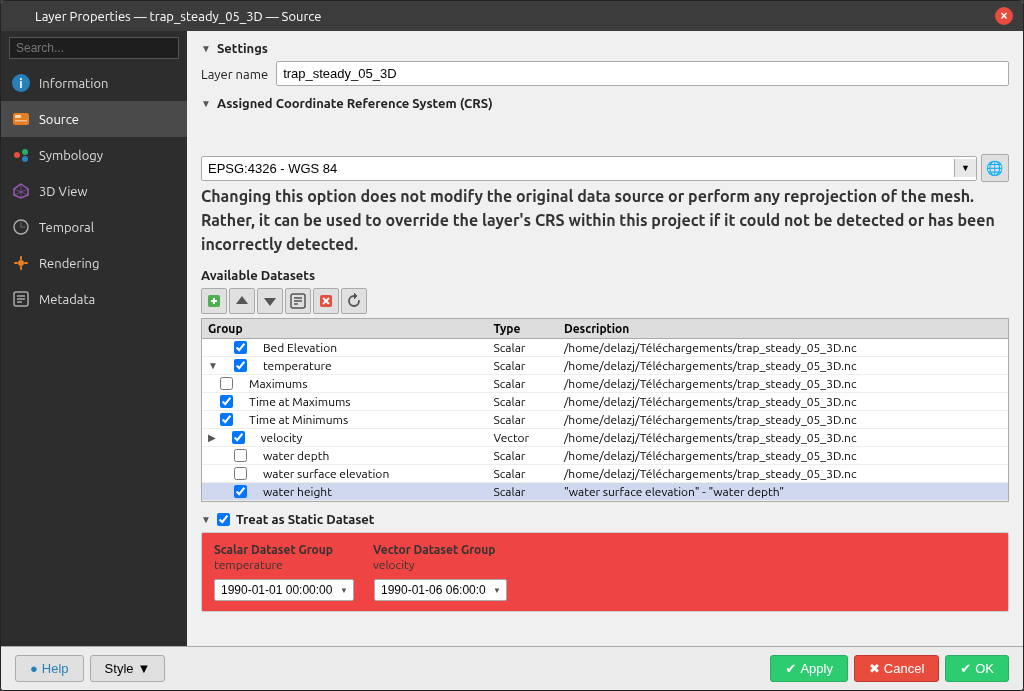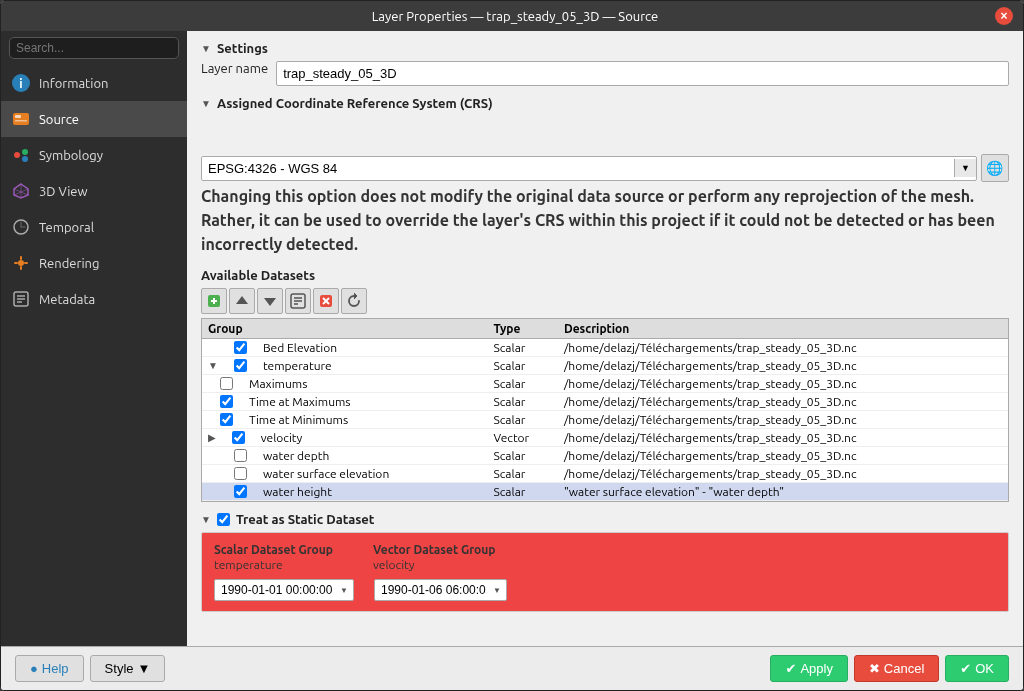--- a/index.html
+++ b/index.html
@@ -24,21 +24,21 @@
     }
     .titlebar {
       background: #3c3c3c;
       color: #fff;
       padding: 6px 10px;
       display: flex;
       align-items: center;
       justify-content: space-between;
       font-size: 13px;
     }
-    .titlebar-title { flex: 1; text-align: center; }
+    .titlebar-title { flex: 1; }
     .titlebar-close {
       width: 18px; height: 18px;
       background: #e74c3c;
       border-radius: 50%;
       display: flex; align-items: center; justify-content: center;
       color: #fff; font-size: 12px; cursor: pointer; font-weight: bold;
       border: none;
     }
     .main-area {
       display: flex;
@@ -57,21 +57,21 @@
     .sidebar-search {
       padding: 6px 8px;
       background: #2d2d2d;
     }
     .sidebar-search input {
       width: 100%;
       background: #1e1e1e;
       border: 1px solid #555;
       color: #ddd;
       padding: 3px 6px;
-      border-radius: 5px;
+      border-radius: 0;
       font-size: 12px;
     }
     .sidebar-item {
       display: flex;
       align-items: center;
       padding: 8px 10px;
       cursor: pointer;
       gap: 8px;
       font-size: 13px;
       color: #ddd;
@@ -114,21 +114,21 @@
     }
     .section-title {
       font-weight: bold;
       font-size: 13px;
       color: #222;
     }
     
     .settings-section { }
     .layer-name-row {
       display: flex;
-      align-items: flex-start;
+      align-items: center;
       gap: 8px;
     }
     .layer-name-label { font-size: 13px; color: #222; }
     .layer-name-input {
       flex: 1;
       border: 1px solid #aaa;
       background: #fff;
       padding: 4px 6px;
       font-size: 13px;
       border-radius: 2px;

